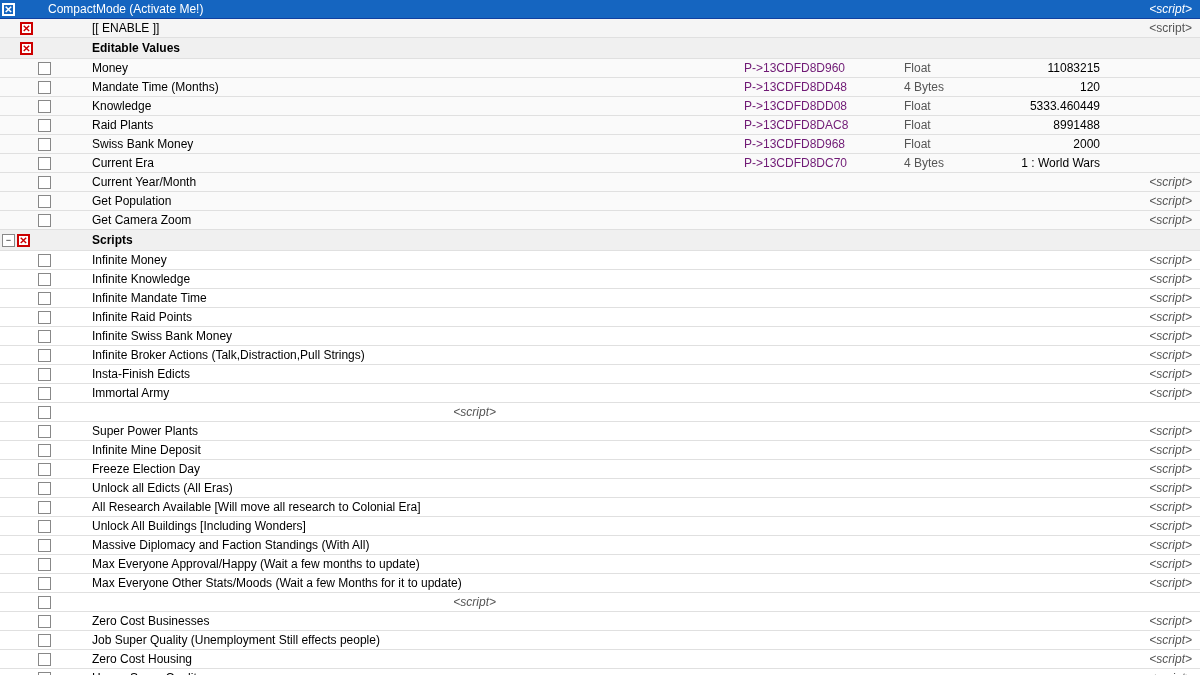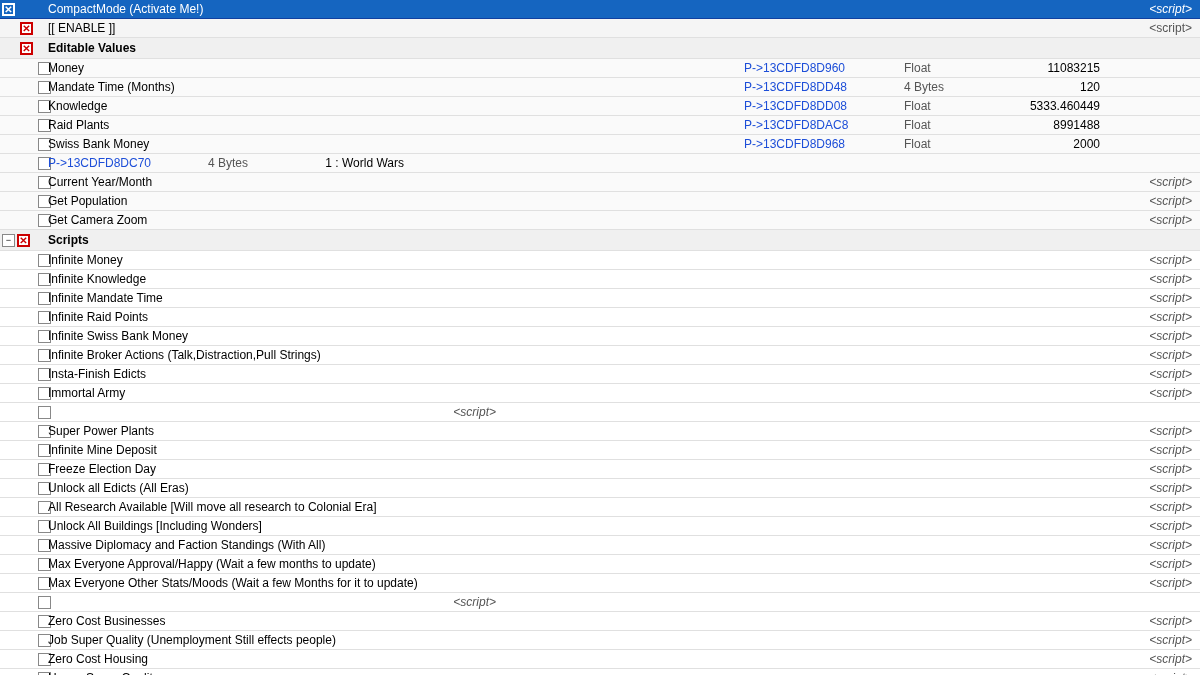--- a/index.html
+++ b/index.html
@@ -67,26 +67,27 @@
       font-size: 9px;
       cursor: pointer;
       margin-right: 2px;
     }
     .name-cell {
       flex: 1;
       padding: 0 4px;
       white-space: nowrap;
       overflow: hidden;
       text-overflow: ellipsis;
+      margin-left: 44px;
     }
     .addr-cell {
       width: 160px;
       min-width: 160px;
       padding: 0 4px;
-      color: #1d4ed8;
+      color: #701a75;
       white-space: nowrap;
     }
     .type-cell {
       width: 80px;
       min-width: 80px;
       padding: 0 4px;
       color: #555;
     }
     .value-cell {
       width: 130px;
@@ -220,20 +221,21 @@
         <span class="name-cell">Swiss Bank Money</span>
         <span class="addr-cell">P-&gt;13CDFD8D968</span>
         <span class="type-cell">Float</span>
         <span class="value-cell">2000</span>
         <span class="script-cell"></span>
       </div>
       <div class="row editable-row">
         <div class="tree-icons">
           <span class="cb" style="margin-left: 36px;"></span>
         </div>
+        <span class="name-cell">Current Era</span>
         <span class="addr-cell">P-&gt;13CDFD8DC70</span>
         <span class="type-cell">4 Bytes</span>
         <span class="value-cell">1 : World Wars</span>
         <span class="script-cell"></span>
       </div>
       <div class="row editable-row">
         <div class="tree-icons">
           <span class="cb" style="margin-left: 36px;"></span>
         </div>
         <span class="name-cell">Current Year/Month</span>

